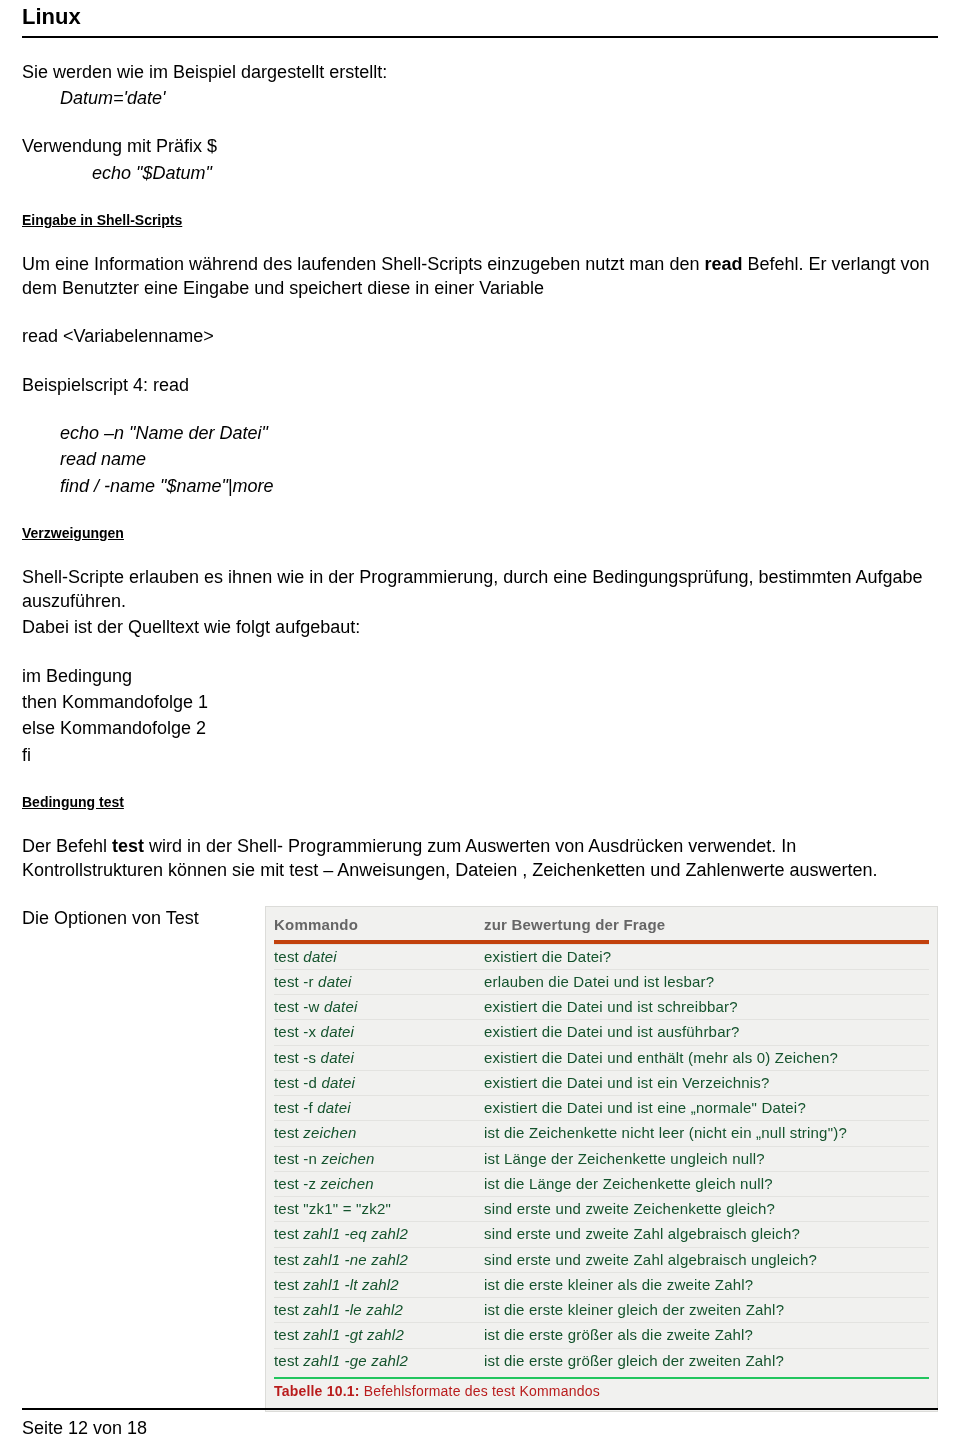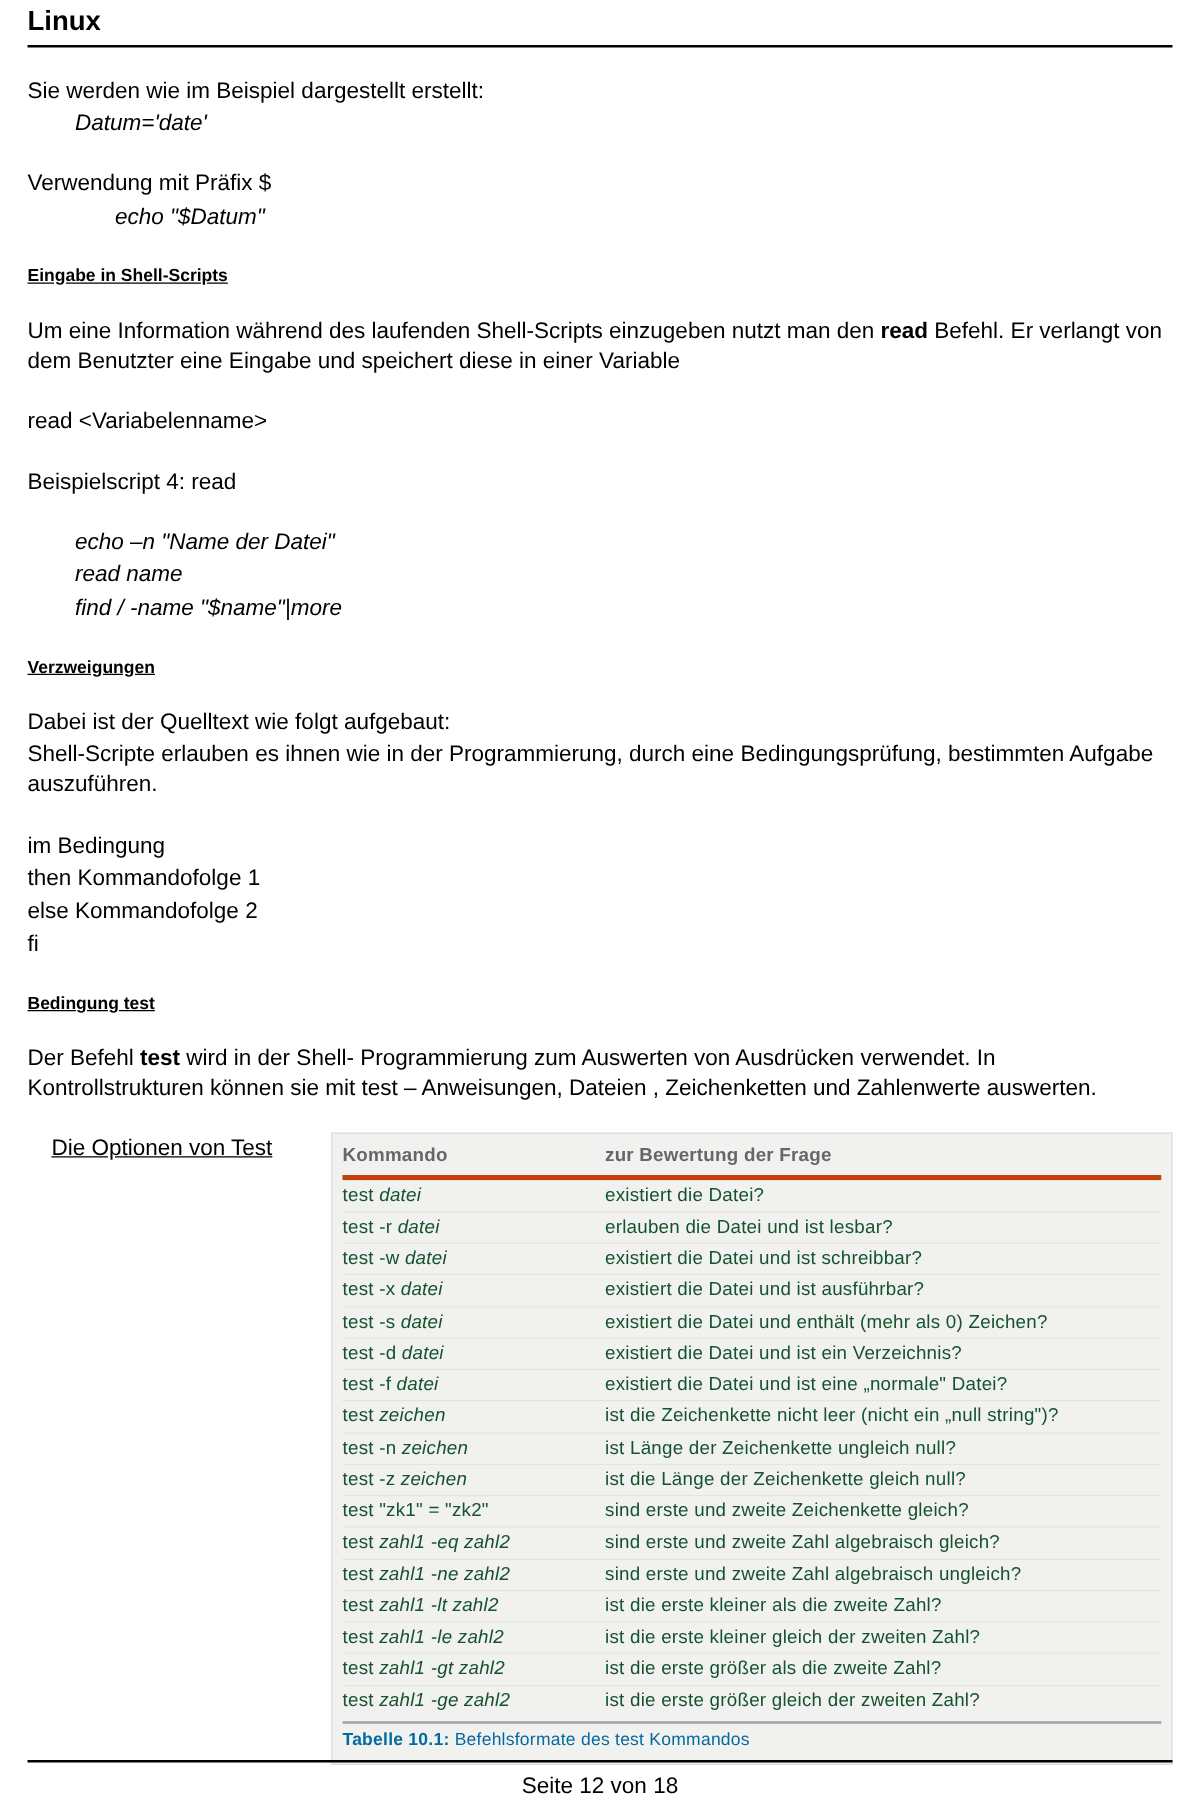--- a/index.html
+++ b/index.html
@@ -32,22 +32,20 @@
   .italic { font-style: italic; margin-left: 38px; }
   .bold { font-weight: bold; }
   .indent { margin-left: 70px; }
   .h2 {
     font-weight: bold;
     text-decoration: underline;
     font-size: 14px;
     margin: 26px 0 22px 0;
   }
   .under {
-    text-decoration: underline;
-    text-align: center;
   }
   .gap-s { height: 22px; }
   .row { display: flex; align-items: flex-start; gap: 28px; }
   .options-col { min-width: 215px; }
   .table-wrap {
     flex: 1;
     background: #f1f1ef;
     border: 1px solid #dcdcd9;
     padding: 6px 8px 10px 8px;
     font-size: 15px;
@@ -66,34 +64,34 @@
   .tbl-row {
     display: grid;
     grid-template-columns: 210px 1fr;
     border-top: 1px solid #e3e3e0;
     padding: 2px 0 2px 0;
     color: #14532d;
   }
   .tbl-row .cmd { font-style: italic; }
   .tbl-row .cmd .kw { font-style: normal; }
   .tbl-caption {
-    border-top: 2px solid #a3a3a3;
+    border-top: 2px solid #22c55e;
     margin-top: 4px;
     padding-top: 3px;
-    color: #0369a1;
+    color: #b91c1c;
     font-size: 14px;
   }
   .tbl-caption .lbl { font-weight: bold; }
   .footer {
     position: absolute;
     left: 22px;
     right: 22px;
     bottom: 8px;
     border-top: 2px solid #000;
-    text-align: center;
+    text-align: left;
     padding-top: 6px;
     font-size: 18px;
   }
 </style>
 </head>
 <body>
 
 <div class="page">
 
   <div class="doc-header">Linux</div>
@@ -120,22 +118,22 @@
     <div class="gap-s"></div>
     <div class="p">Beispielscript 4: read</div>
 
     <div class="gap-s"></div>
     <div class="p italic">echo –n  "Name der Datei"</div>
     <div class="p italic">read name</div>
     <div class="p italic">find / -name "$name"|more</div>
 
     <div class="h2">Verzweigungen</div>
 
+    <div class="p">Shell-Scripte erlauben es ihnen wie in der Programmierung, durch eine Bedingungsprüfung, bestimmten Aufgabe auszuführen.</div>
     <div class="p">Dabei ist der Quelltext wie folgt aufgebaut:</div>
-    <div class="p">Shell-Scripte erlauben es ihnen wie in der Programmierung, durch eine Bedingungsprüfung, bestimmten Aufgabe auszuführen.</div>
 
     <div class="gap-s"></div>
     <div class="p">im Bedingung</div>
     <div class="p">then Kommandofolge 1</div>
     <div class="p">else  Kommandofolge 2</div>
     <div class="p">fi</div>
 
     <div class="h2">Bedingung test</div>
 
     <div class="p">

